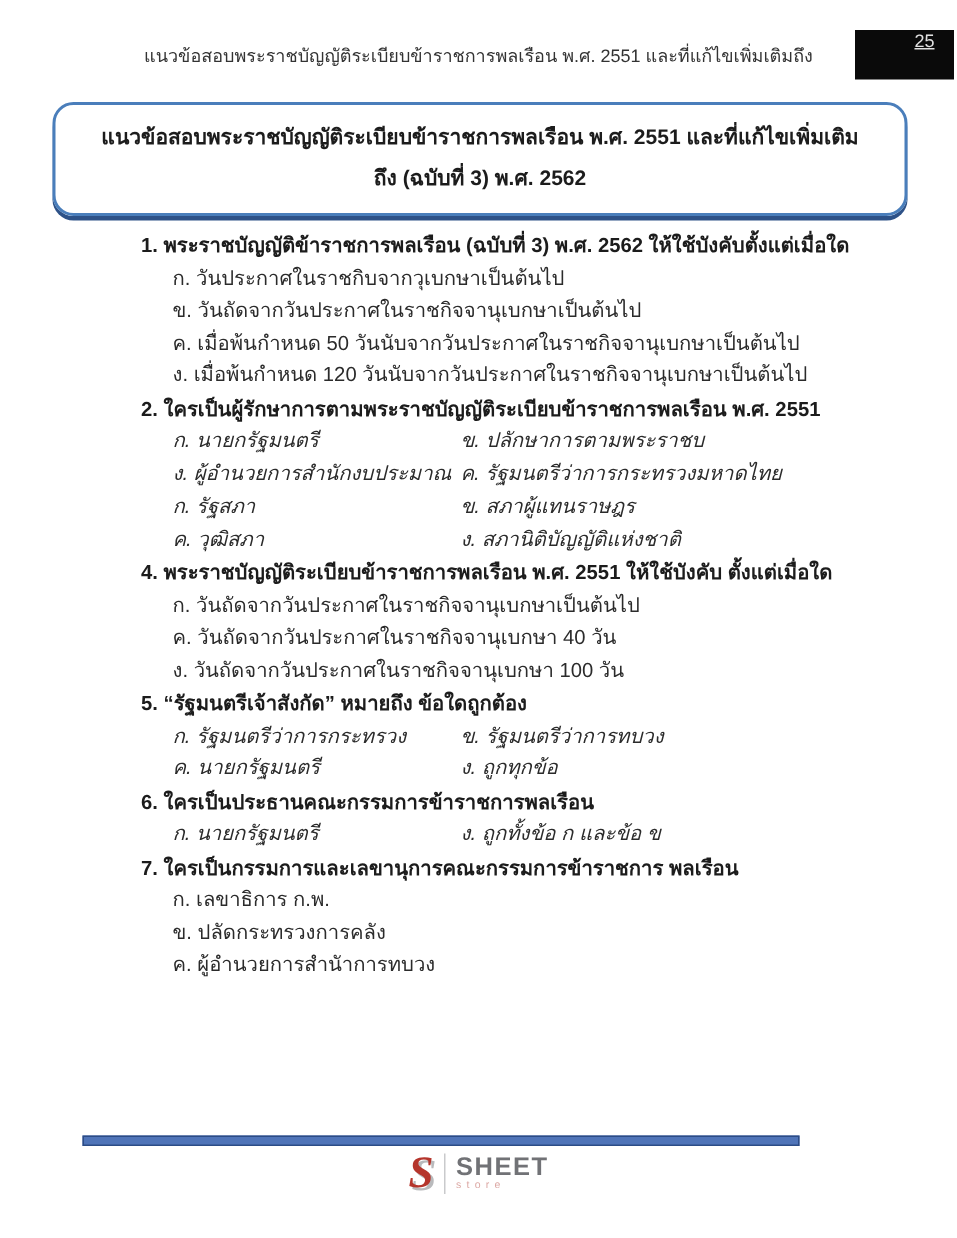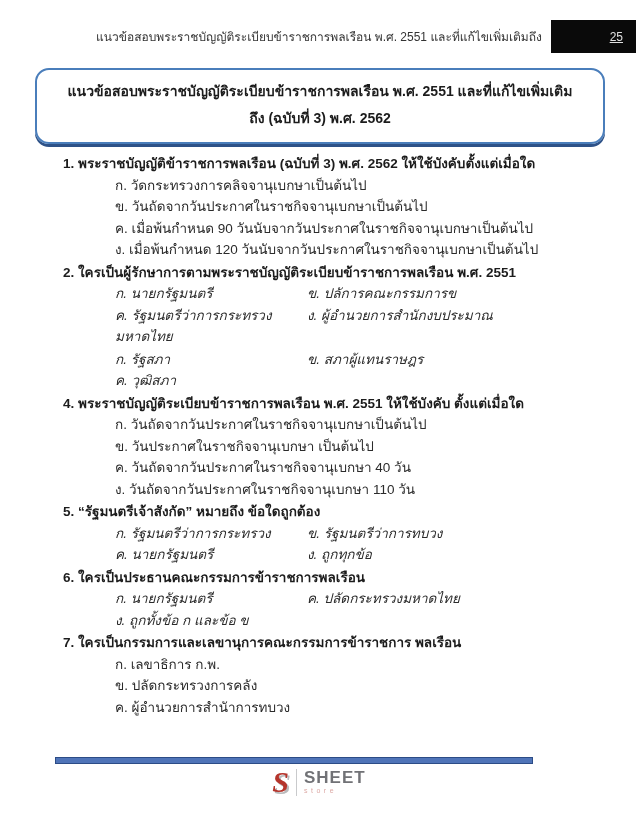--- a/index.html
+++ b/index.html
@@ -19,25 +19,25 @@
   .running-title {
     text-align: center;
     font-size: 12px;
     line-height: 31px;
     color: #333333;
     padding: 0 80px;
   }
   .page-number-box {
     position: absolute;
     top: 20px; right: 2px;
-    width: 85px; height: 33px;
+    width: 66px; height: 33px;
     background: var(--pagenum-bg, #0a0a0a);
     color: var(--pagenum-text, #e0e0e0);
     font-size: 12px;
-    display: flex; align-items: center; justify-content: flex-end;
+    display: flex; align-items: flex-start; justify-content: flex-end;
     padding-right: 13px;
     text-decoration: underline;
   }
   .title-box {
     margin: 13px 33px 0 35px;
     border: 2px solid var(--accent, #4a7ebb);
     border-radius: 14px;
     box-shadow: 0 3px 0 var(--accent-dark, #2e5288);
     padding: 8px 26px 10px 26px;
     min-height: 64px;
@@ -51,21 +51,21 @@
     color: #1c1c1c;
   }
   .questions {
     margin: 9px 58px 0 63px;
   }
   .question { margin-bottom: 1px; }
   .q-line {
     font-size: 13.5px;
     line-height: 21.5px;
   }
-  .q-title { font-weight: bold; color: #1c1c1c; }
+  .q-title { font-weight: bold; color: #1c1c1c; margin-left: 31px; }
   .q-options { padding-left: 52px; }
   .q-options.grid {
     display: grid;
     grid-template-columns: 192px auto;
     font-style: italic;
   }
   .footer-bar {
     position: absolute;
     left: 55px; top: 757px;
     width: 478px; height: 7px;
@@ -113,65 +113,64 @@
 </div>
 
 <div class="title-box">
   <div class="title-text">แนวข้อสอบพระราชบัญญัติระเบียบข้าราชการพลเรือน พ.ศ. 2551 และที่แก้ไขเพิ่มเติมถึง (ฉบับที่ 3) พ.ศ. 2562</div>
 </div>
 
 <div class="questions" id="questions">
     <div class="question">
       <div class="q-line q-title">1. พระราชบัญญัติข้าราชการพลเรือน (ฉบับที่ 3) พ.ศ. 2562 ให้ใช้บังคับตั้งแต่เมื่อใด</div>
       <div class="q-options">
-        <div class="q-line option">ก. วัดกระทรวงการคลิจจานุเบกษาเป็นต้นไป</div>
+        <div class="q-line option">ก. วันประกาศในราชกิบจากวุเบกษาเป็นต้นไป</div>
         <div class="q-line option">ข. วันถัดจากวันประกาศในราชกิจจานุเบกษาเป็นต้นไป</div>
-        <div class="q-line option">ค. เมื่อพ้นกำหนด 90 วันนับจากวันประกาศในราชกิจจานุเบกษาเป็นต้นไป</div>
+        <div class="q-line option">ค. เมื่อพ้นกำหนด 50 วันนับจากวันประกาศในราชกิจจานุเบกษาเป็นต้นไป</div>
         <div class="q-line option">ง. เมื่อพ้นกำหนด 120 วันนับจากวันประกาศในราชกิจจานุเบกษาเป็นต้นไป</div>
       </div>
     </div>
     <div class="question">
       <div class="q-line q-title">2. ใครเป็นผู้รักษาการตามพระราชบัญญัติระเบียบข้าราชการพลเรือน พ.ศ. 2551</div>
       <div class="q-options grid">
         <div class="q-line option">ก. นายกรัฐมนตรี</div>
-        <div class="q-line option">ข. ปลัการคณะกรรมการข</div>
+        <div class="q-line option">ข. ปลักษาการตามพระราชบ</div>
+        <div class="q-line option">ง. ผู้อำนวยการสำนักงบประมาณ</div>
         <div class="q-line option">ค. รัฐมนตรีว่าการกระทรวงมหาดไทย</div>
-        <div class="q-line option">ง. ผู้อำนวยการสำนักงบประมาณ</div>
       </div>
     </div>
     <div class="question">
       <div class="q-options grid">
         <div class="q-line option">ก. รัฐสภา</div>
         <div class="q-line option">ข. สภาผู้แทนราษฎร</div>
         <div class="q-line option">ค. วุฒิสภา</div>
+        <div class="q-line option">ง. สภานิติบัญญัติแห่งชาติ</div>
       </div>
     </div>
     <div class="question">
       <div class="q-line q-title">4. พระราชบัญญัติระเบียบข้าราชการพลเรือน พ.ศ. 2551 ให้ใช้บังคับ ตั้งแต่เมื่อใด</div>
       <div class="q-options">
         <div class="q-line option">ก. วันถัดจากวันประกาศในราชกิจจานุเบกษาเป็นต้นไป</div>
-        <div class="q-line option">ข. วันประกาศในราชกิจจานุเบกษา เป็นต้นไป</div>
         <div class="q-line option">ค. วันถัดจากวันประกาศในราชกิจจานุเบกษา 40 วัน</div>
-        <div class="q-line option">ง. วันถัดจากวันประกาศในราชกิจจานุเบกษา 110 วัน</div>
+        <div class="q-line option">ง. วันถัดจากวันประกาศในราชกิจจานุเบกษา 100 วัน</div>
       </div>
     </div>
     <div class="question">
       <div class="q-line q-title">5. “รัฐมนตรีเจ้าสังกัด” หมายถึง ข้อใดถูกต้อง</div>
       <div class="q-options grid">
         <div class="q-line option">ก. รัฐมนตรีว่าการกระทรวง</div>
         <div class="q-line option">ข. รัฐมนตรีว่าการทบวง</div>
         <div class="q-line option">ค. นายกรัฐมนตรี</div>
         <div class="q-line option">ง. ถูกทุกข้อ</div>
       </div>
     </div>
     <div class="question">
       <div class="q-line q-title">6. ใครเป็นประธานคณะกรรมการข้าราชการพลเรือน</div>
       <div class="q-options grid">
         <div class="q-line option">ก. นายกรัฐมนตรี</div>
-        <div class="q-line option">ค. ปลัดกระทรวงมหาดไทย</div>
         <div class="q-line option">ง. ถูกทั้งข้อ ก และข้อ ข</div>
       </div>
     </div>
     <div class="question">
       <div class="q-line q-title">7. ใครเป็นกรรมการและเลขานุการคณะกรรมการข้าราชการ พลเรือน</div>
       <div class="q-options">
         <div class="q-line option">ก. เลขาธิการ ก.พ.</div>
         <div class="q-line option">ข. ปลัดกระทรวงการคลัง</div>
         <div class="q-line option">ค. ผู้อำนวยการสำนัาการทบวง</div>
       </div>

